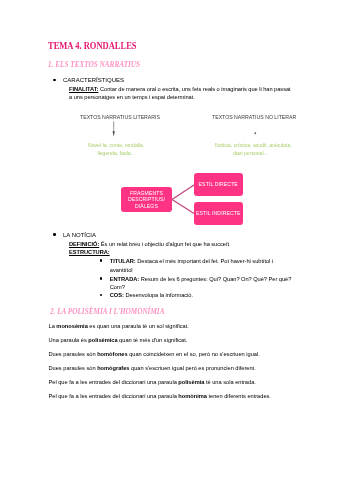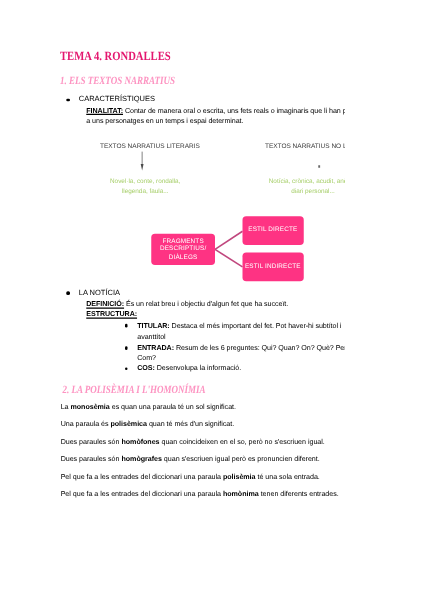--- a/index.html
+++ b/index.html
@@ -1,17 +1,17 @@
 <!DOCTYPE html>
 <html><head>
 <meta charset="utf-8">
 <style>
   html,body{margin:0;padding:0;}
   body{width:340px;height:480px;background:#ffffff;font-family:"Liberation Sans",sans-serif;}
-  .page{position:relative;width:276px;height:480px;overflow:hidden;background:#fff;filter:opacity(1);}
+  .page{position:relative;width:276px;height:480px;overflow:hidden;background:#fff;filter:opacity(1);padding-left:20px;}
   .abs{position:absolute;white-space:nowrap;}
   .h1{font-family:"Liberation Serif",serif;font-weight:bold;font-size:10px;color:#e4176f;transform:scaleX(0.85);transform-origin:0 0;}
   .h2{font-family:"Liberation Serif",serif;font-weight:bold;font-style:italic;font-size:8.8px;color:#fd93c1;transform:scaleX(0.82);transform-origin:0 0;}
   .body{font-family:"Liberation Sans",sans-serif;font-size:5.7px;color:#000;letter-spacing:-0.04px;}
   .bl{font-family:"Liberation Sans",sans-serif;font-size:6.0px;color:#000;}
   .bul{position:absolute;border-radius:50%;background:#000;}
   .colhead{font-family:"Liberation Sans",sans-serif;font-size:5.2px;color:#3c3c3c;letter-spacing:0.0px;}
   .green{font-family:"Liberation Sans",sans-serif;font-size:5.1px;color:#a6ce69;}
   .pbox{background:#fe3383;border-radius:3px;display:flex;flex-direction:column;align-items:center;justify-content:center;}
   .pl{font-family:"Liberation Sans",sans-serif;font-size:5.1px;color:#ffffff;line-height:6.4px;white-space:nowrap;letter-spacing:0.12px;}

